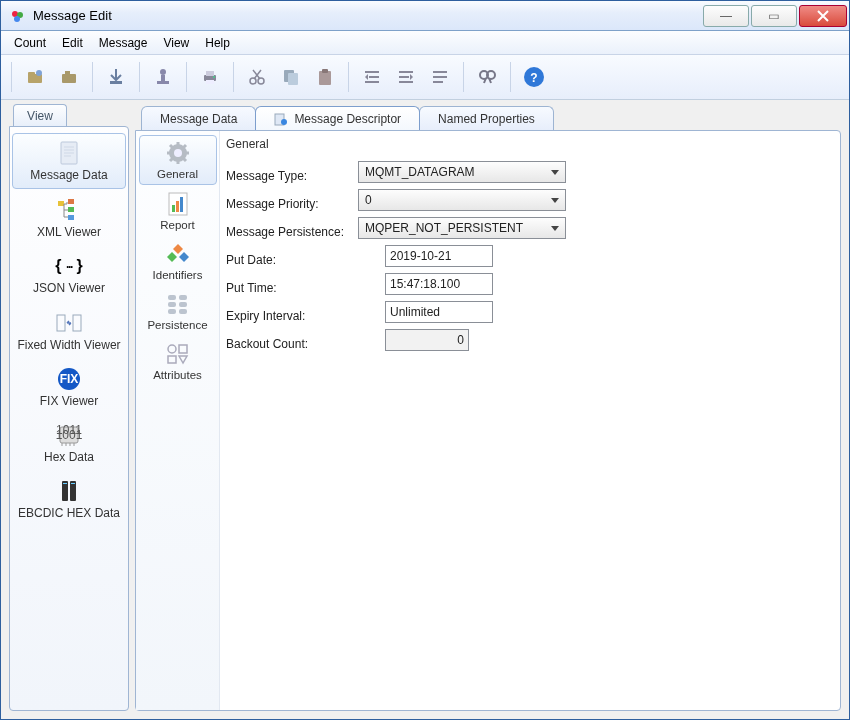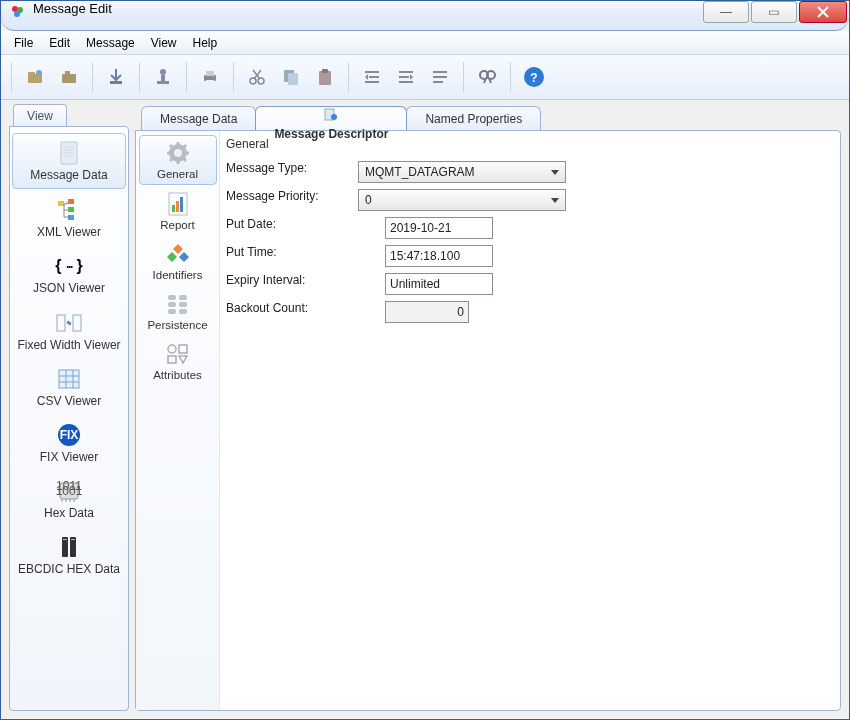--- a/index.html
+++ b/index.html
@@ -1,18 +1,18 @@
 <!DOCTYPE html>
 <html><head>
 <meta charset="utf-8">
 <style>
 * { box-sizing: border-box; margin: 0; padding: 0; font-family: "Segoe UI", Tahoma, sans-serif; font-size: 12px; }
 body { background: #fff; }
 .window { width: 850px; height: 720px; border: 1px solid #2e5f9e; background: #f0f0f0; display: flex; flex-direction: column; }
-.titlebar { height: 30px; background: linear-gradient(#fafcff,#e6eefb 40%,#dbe7fa); display: flex; border-bottom: 1px solid #7ea1c9; border-radius: 14px; }
+.titlebar { height: 30px; background: linear-gradient(#fafcff,#e6eefb 40%,#dbe7fa); display: flex; align-items: center; border-bottom: 1px solid #7ea1c9; }
 .titlebar .icon-slot { width: 20px; height: 20px; margin: 0 6px; border-radius: 3px; display:flex;align-items:center;justify-content:center;}
 .titlebar .title { flex: 1; color: #000; font-size: 13px; }
 .titlebar .btns { display: flex; }
 .titlebar .btn { width: 46px; height: 22px; margin-right: 2px; border: 1px solid #8aa; border-radius: 3px; background: linear-gradient(#fdfdfd,#e9e9e9); display:flex;align-items:center;justify-content:center; color:#555;}
 .titlebar .btn.close { width: 48px; background: linear-gradient(#f08c86,#d94b3c); border-color:#a03; color:#fff; font-weight:bold;}
 .menubar { height: 24px; background: linear-gradient(#fcfdff,#eaf1fb); display: flex; align-items: center; padding: 0 6px; border-bottom: 1px solid #c8d4e7; gap: 2px;}
 .menubar .mi { padding: 3px 7px; cursor: default; }
 .toolbar { height: 45px; background: linear-gradient(#f8fbff,#e7eefb); border-bottom: 1px solid #c1cfdf; display: flex; align-items: center; padding: 0 6px; gap: 4px;}
 .toolbar .sep { width: 1px; height: 30px; background: #c8d4e7; margin: 0 4px; }
 .tbtn { width: 30px; height: 30px; display: flex; align-items: center; justify-content: center; border-radius: 3px; }
@@ -20,30 +20,30 @@
 .leftpanel { width: 120px; display: flex; flex-direction: column; }
 .lefttab { height: 22px; width: 54px; border: 1px solid #9fb5d3; border-bottom:none; border-radius: 4px 4px 0 0; background: linear-gradient(#fdfeff,#e8effa); display:flex;align-items:center;justify-content:center; color:#456; margin-left:4px;}
 .leftbox { flex:1; border: 1px solid #9fb5d3; border-radius: 0 4px 4px 4px; background: linear-gradient(#fefeff,#f1f5fb); padding: 6px 2px; overflow: auto;}
 .vitem { display:flex; flex-direction:column; align-items:center; padding: 6px 2px; border-radius:4px; margin-bottom:2px; cursor:default; text-align:center; gap:3px;}
 .vitem.sel { background: linear-gradient(#fcfeff,#e2ecfa); border: 1px solid #a9c3e6; }
 .vitem .ic { width: 32px; height: 26px; display:flex;align-items:center;justify-content:center;}
 .vitem .lbl { color:#333; line-height:1.1; }
 .rightpanel { flex:1; display:flex; flex-direction:column; }
 .tabrow { height: 26px; display:flex; align-items:flex-end; padding-left: 6px; }
 .tab { height: 24px; padding: 0 18px; border: 1px solid #9db4d2; border-bottom:none; border-radius: 6px 6px 0 0; background: linear-gradient(#f7faff,#e7eefb); display:flex; align-items:center; gap:6px; margin-right:-1px; color:#333;}
-.tab.active { background: linear-gradient(#ffffff,#f4f8fd); font-weight:700; border-color:#7d9ecd; z-index:2; position:relative;flex-direction:column;}
+.tab.active { background: linear-gradient(#ffffff,#f4f8fd); font-weight:400; border-color:#7d9ecd; z-index:2; position:relative;}
 .rightbox { flex:1; border: 1px solid #9fb5d3; border-radius: 0 4px 4px 4px; background: #fff; display:flex; }
 .catcol { width: 84px; border-right: 1px solid #e2e8f1; background: linear-gradient(#fdfeff,#f2f6fb); padding: 4px 2px; display:flex; flex-direction:column; align-items:center; gap:2px;}
 .catitem { display:flex; flex-direction:column; align-items:center; width:78px; padding:4px 0; border-radius:4px; gap:2px;}
 .catitem.sel { background: linear-gradient(#fcfeff,#e2ecfa); border:1px solid #a9c3e6;}
 .catitem .ic { width:30px; height:26px; display:flex;align-items:center;justify-content:center;}
 .catitem .lbl { color:#333; font-size:11.5px;}
 .formarea { flex:1; padding: 2px 10px 8px 6px; }
 .grouplbl { color:#333; margin: 4px 0 10px 0;}
-.frow { display:flex; align-items:flex-start; margin-bottom: 6px; height: 22px;}
+.frow { display:flex; align-items:flex-end; margin-bottom: 6px; height: 22px;}
 .flabel { width: 132px; color:#222; }
 .combo { width: 208px; height:22px; border:1px solid #8a8f97; background: linear-gradient(#fdfdfd,#e7e7e7); display:flex; align-items:center; padding: 0 20px 0 6px; position:relative; color:#222;}
 .combo::after { content: ""; position:absolute; right:6px; top:8px; border-left:4px solid transparent; border-right:4px solid transparent; border-top:5px solid #444;}
 .textin { width: 108px; height:22px; border:1px solid #8a8f97; background:#fff; padding: 0 4px; color:#222; display:flex; align-items:center;margin-left:27px;}
 .textin.wide { width: 232px; }
 .textin.num { width: 84px; background:#f2f2f2; justify-content:flex-end;}
 svg { display:block; }
 </style>
 </head>
 <body>
@@ -63,21 +63,21 @@
       <div class="btn">▭</div>
       <div class="btn close">
         <svg width="12" height="12">
             <path d="M1 1 L11 11 M11 1 L1 11" stroke="#fff" stroke-width="2"></path>
           </svg>
       </div>
     </div>
   </div>
 
   <div class="menubar">
-    <div class="mi">File</div>
+    <div class="mi">Count</div>
     <div class="mi">Edit</div>
     <div class="mi">Message</div>
     <div class="mi">View</div>
     <div class="mi">Help</div>
   </div>
 
   <div class="toolbar">
     <div class="sep"></div>
     <div class="tbtn">
         <svg width="20" height="20">
@@ -204,29 +204,20 @@
         </div>
         <div class="vitem">
           <div class="ic">
               <svg width="28" height="22">
                 <rect x="2" y="3" width="8" height="16" fill="none" stroke="#9ab"></rect>
                 <rect x="18" y="3" width="8" height="16" fill="none" stroke="#9ab"></rect>
                 <path d="M12 11 h4 M12 11 l2 -2 M16 11 l-2 2" stroke="#57b" stroke-width="1.5" fill="none"></path>
               </svg>
             </div>
           <div class="lbl">Fixed Width Viewer</div>
-        </div>
-        <div class="vitem">
-          <div class="ic">
-              <svg width="24" height="22">
-                <rect x="2" y="2" width="20" height="18" fill="#e6f0fb" stroke="#7ba3d8"></rect>
-                <path d="M2 8h20M2 14h20M9 2v18M16 2v18" stroke="#7ba3d8"></path>
-              </svg>
-            </div>
-          <div class="lbl">CSV Viewer</div>
         </div>
         <div class="vitem">
           <div class="ic">
               <svg width="26" height="24">
                 <circle cx="13" cy="12" r="11" fill="#1458c6"></circle>
                 <text x="13" y="16" text-anchor="middle" fill="#fff" font-size="9" font-weight="bold">FIX</text>
               </svg>
             </div>
           <div class="lbl">FIX Viewer</div>
         </div>
@@ -340,20 +331,26 @@
                 <span>MQMT_DATAGRAM</span>
               </div>
           </div>
           <div class="frow">
             <div class="flabel">Message Priority:</div>
             <div class="combo">
                 <span>0</span>
               </div>
           </div>
           <div class="frow">
+            <div class="flabel">Message Persistence:</div>
+            <div class="combo">
+                <span>MQPER_NOT_PERSISTENT</span>
+              </div>
+          </div>
+          <div class="frow">
             <div class="flabel">Put Date:</div>
             <div class="textin">
                 <span>2019-10-21</span>
               </div>
           </div>
           <div class="frow">
             <div class="flabel">Put Time:</div>
             <div class="textin">
                 <span>15:47:18.100</span>
               </div>

